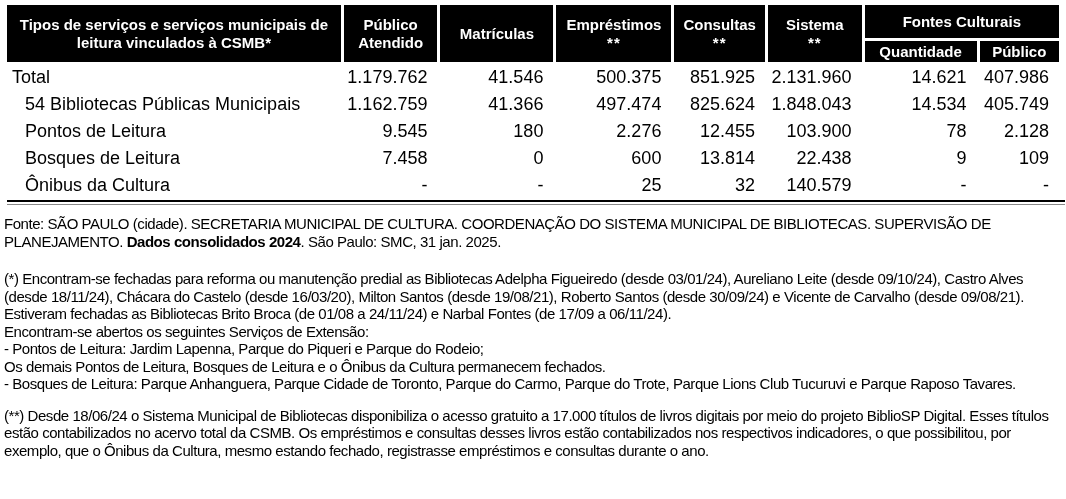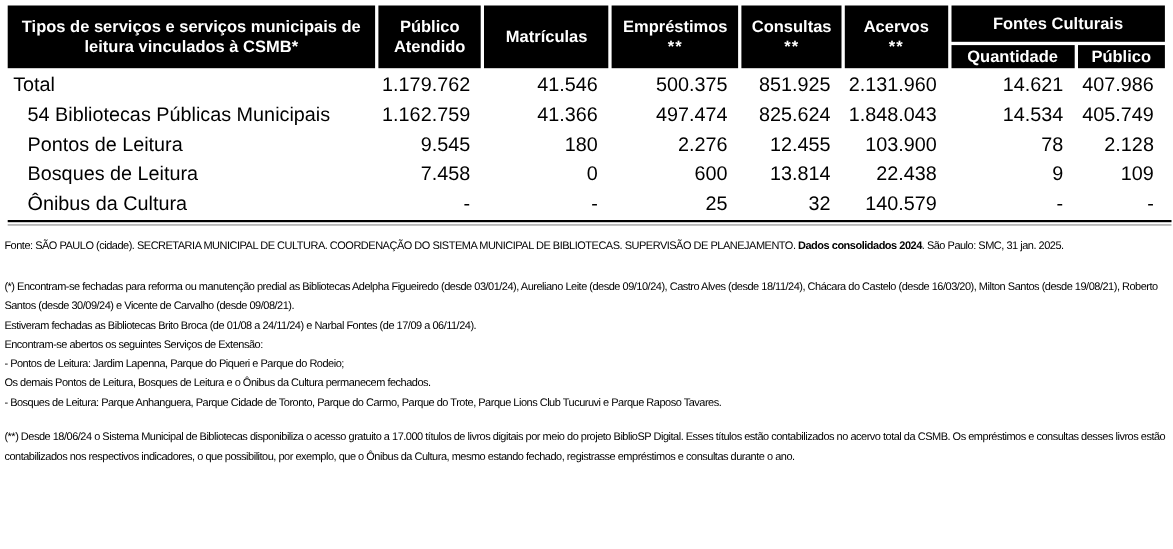--- a/index.html
+++ b/index.html
@@ -44,21 +44,21 @@
   td.lbl  { text-align: left; padding-left: 5px; }
   td.lbl.indent { padding-left: 18px; }
   td.num  { text-align: right; padding-right: 10px; }
 
   .rule-black { width: 1058px; height: 2px; background: #000000; margin-left: 3px; }
   .rule-gray  { width: 1058px; height: 1px; background: #888888; margin-left: 3px; margin-top: 2px; }
 
   
   .notes-area {
     width: 1058px;
-    font-size: 10px;
+    font-size: 15px;
     letter-spacing: -0.45px;
     line-height: 17.5px;
   }
   .fonte { margin-top: 10px; }
   .fonte b { font-weight: bold; }
   .note-star { margin-top: 20px; }
   .note-dstar { margin-top: 14px; }
 </style>
 </head>
 <body>
@@ -84,21 +84,21 @@
           <th rowspan="2">Matrículas</th>
           <th rowspan="2">
             <div>Empréstimos</div>
             <div class="hdr-note">**</div>
           </th>
           <th rowspan="2">
             <div>Consultas</div>
             <div class="hdr-note">**</div>
           </th>
           <th rowspan="2">
-            <div>Acervos</div>
+            <div>Sistema</div>
             <div class="hdr-note">**</div>
           </th>
           <th colspan="2">Fontes Culturais</th>
         </tr>
         <tr class="hrow2">
           <th>Quantidade</th>
           <th>Público</th>
         </tr>
       </thead>
       <tbody>

